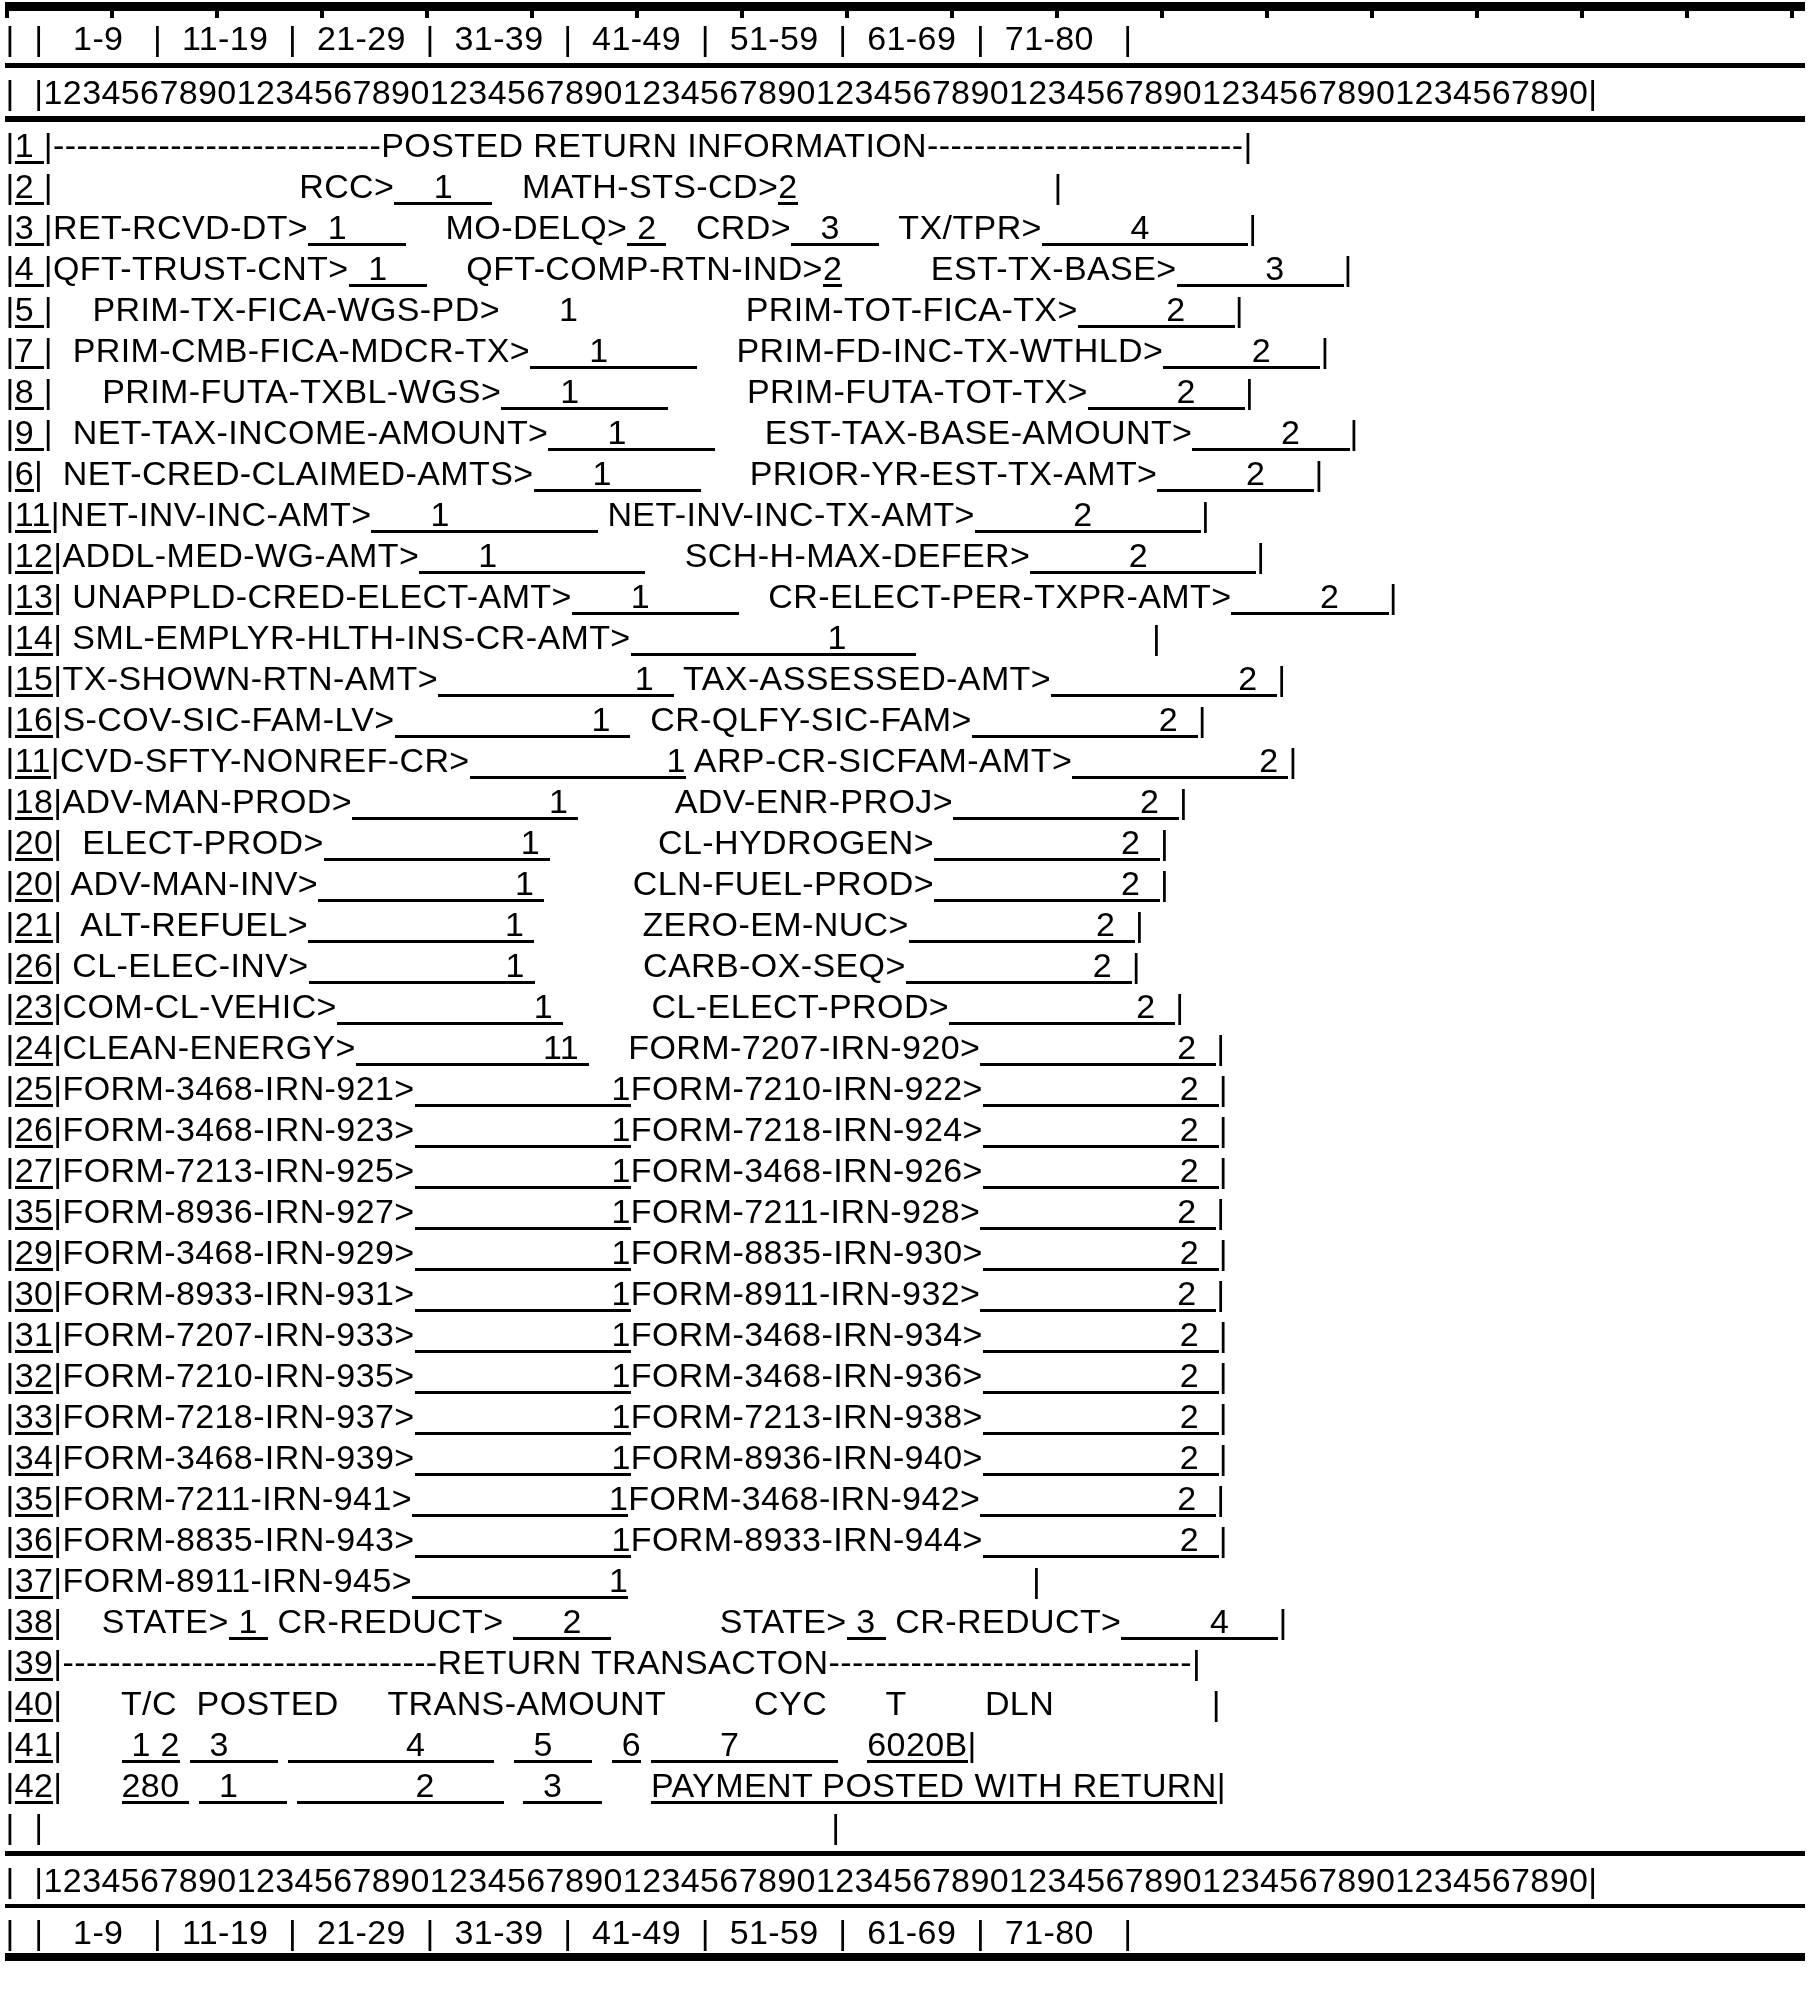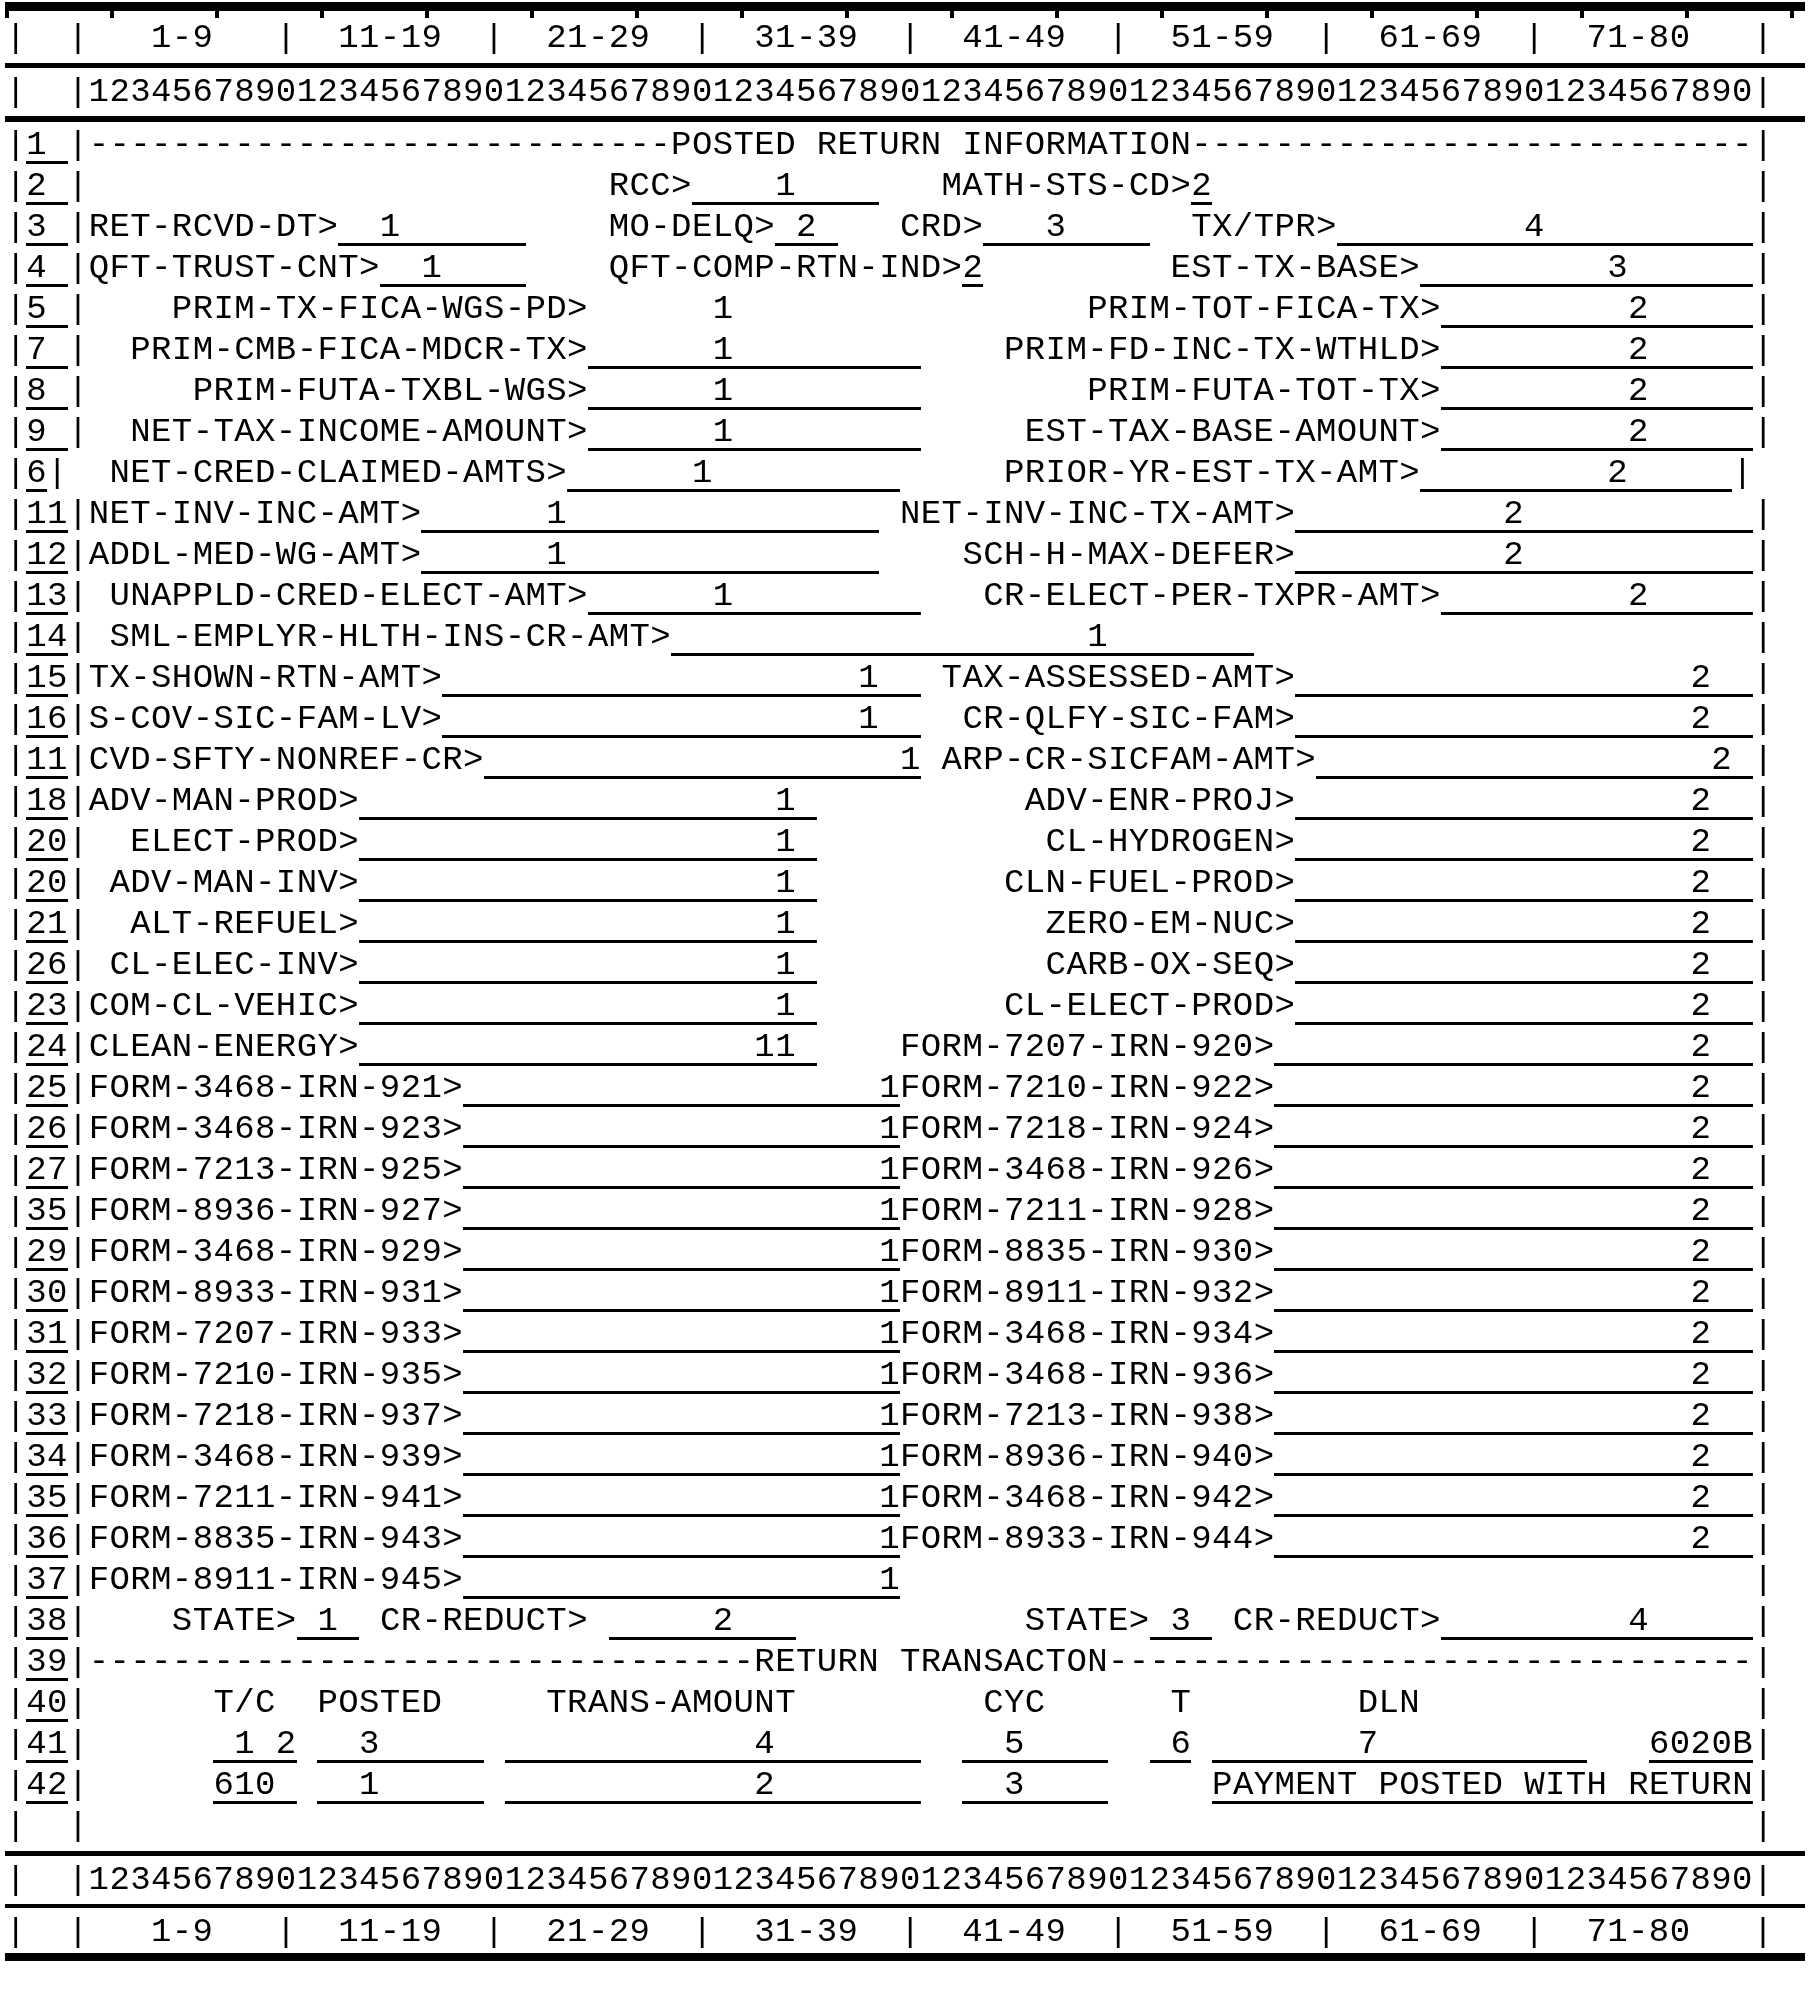--- a/index.html
+++ b/index.html
@@ -3,21 +3,21 @@
 <meta charset="utf-8">
 <style>
   html,body{margin:0;padding:0;background:#ffffff;}
   .screen{
     position:relative;
     width:1814px;height:2013px;
     box-sizing:border-box;
     padding:1.8px 0 0 5.4px;
     overflow:hidden;
     background:#ffffff;color:#000000;
-    font-family:Liberation Mono, monospace;
+    font-family:Liberation Sans, sans-serif;
   }
   .row{
     white-space:pre;
     font-size:34px;
     line-height:41px;
     letter-spacing:0.4px;
   }
   .u{
     background-image:linear-gradient(#000,#000);
     background-repeat:no-repeat;
@@ -79,21 +79,21 @@
       <div class="row"><span>|</span><span class="u">32</span><span>|</span><span>FORM-7210-IRN-935&gt;</span><span class="u">                    1</span><span>FORM-3468-IRN-936&gt;</span><span class="u">                    2  </span><span>|</span></div>
       <div class="row"><span>|</span><span class="u">33</span><span>|</span><span>FORM-7218-IRN-937&gt;</span><span class="u">                    1</span><span>FORM-7213-IRN-938&gt;</span><span class="u">                    2  </span><span>|</span></div>
       <div class="row"><span>|</span><span class="u">34</span><span>|</span><span>FORM-3468-IRN-939&gt;</span><span class="u">                    1</span><span>FORM-8936-IRN-940&gt;</span><span class="u">                    2  </span><span>|</span></div>
       <div class="row"><span>|</span><span class="u">35</span><span>|</span><span>FORM-7211-IRN-941&gt;</span><span class="u">                    1</span><span>FORM-3468-IRN-942&gt;</span><span class="u">                    2  </span><span>|</span></div>
       <div class="row"><span>|</span><span class="u">36</span><span>|</span><span>FORM-8835-IRN-943&gt;</span><span class="u">                    1</span><span>FORM-8933-IRN-944&gt;</span><span class="u">                    2  </span><span>|</span></div>
       <div class="row"><span>|</span><span class="u">37</span><span>|</span><span>FORM-8911-IRN-945&gt;</span><span class="u">                    1</span><span>                                         </span><span>|</span></div>
       <div class="row"><span>|</span><span class="u">38</span><span>|</span><span>    STATE&gt;</span><span class="u"> 1 </span><span> CR-REDUCT&gt; </span><span class="u">     2   </span><span>           STATE&gt;</span><span class="u"> 3 </span><span> CR-REDUCT&gt;</span><span class="u">         4     </span><span>|</span></div>
       <div class="row"><span>|</span><span class="u">39</span><span>|</span><span>--------------------------------RETURN TRANSACTON-------------------------------</span><span>|</span></div>
       <div class="row"><span>|</span><span class="u">40</span><span>|</span><span>      T/C  POSTED     TRANS-AMOUNT         CYC      T        DLN                </span><span>|</span></div>
       <div class="row"><span>|</span><span class="u">41</span><span>|</span><span>      </span><span class="u"> 1 2</span><span> </span><span class="u">  3     </span><span> </span><span class="u">            4       </span><span>  </span><span class="u">  5    </span><span>  </span><span class="u"> 6</span><span> </span><span class="u">       7          </span><span>   </span><span class="u">6020B</span><span>|</span></div>
-      <div class="row"><span>|</span><span class="u">42</span><span>|</span><span>      </span><span class="u">610 </span><span> </span><span class="u">  1     </span><span> </span><span class="u">            2       </span><span>  </span><span class="u">  3    </span><span>     </span><span class="u">PAYMENT POSTED WITH RETURN</span><span>|</span></div>
+      <div class="row"><span>|</span><span class="u">42</span><span>|</span><span>      </span><span class="u">280 </span><span> </span><span class="u">  1     </span><span> </span><span class="u">            2       </span><span>  </span><span class="u">  3    </span><span>     </span><span class="u">PAYMENT POSTED WITH RETURN</span><span>|</span></div>
       <div class="row"><span>|</span><span>  </span><span>|</span><span>                                                                                </span><span>|</span></div>
     </div>
 
   <div class="rule"></div>
   <div class="row">|  |12345678901234567890123456789012345678901234567890123456789012345678901234567890|</div>
   <div class="rule thin"></div>
   <div class="row">|  |   1-9   |  11-19  |  21-29  |  31-39  |  41-49  |  51-59  |  61-69  |  71-80   |</div>
   <div class="botbar"></div>
 </div>
 

